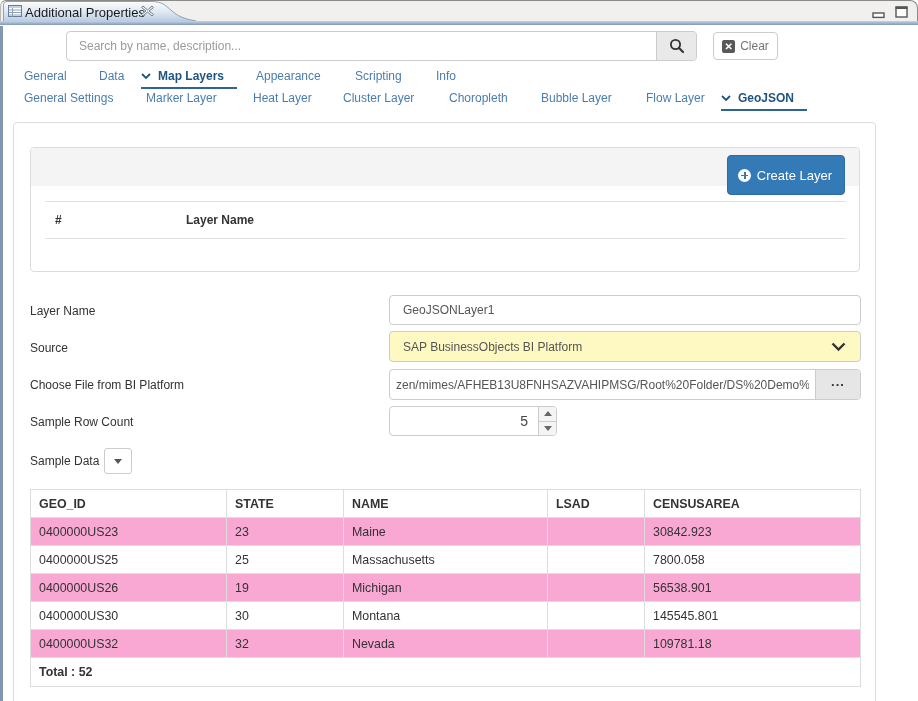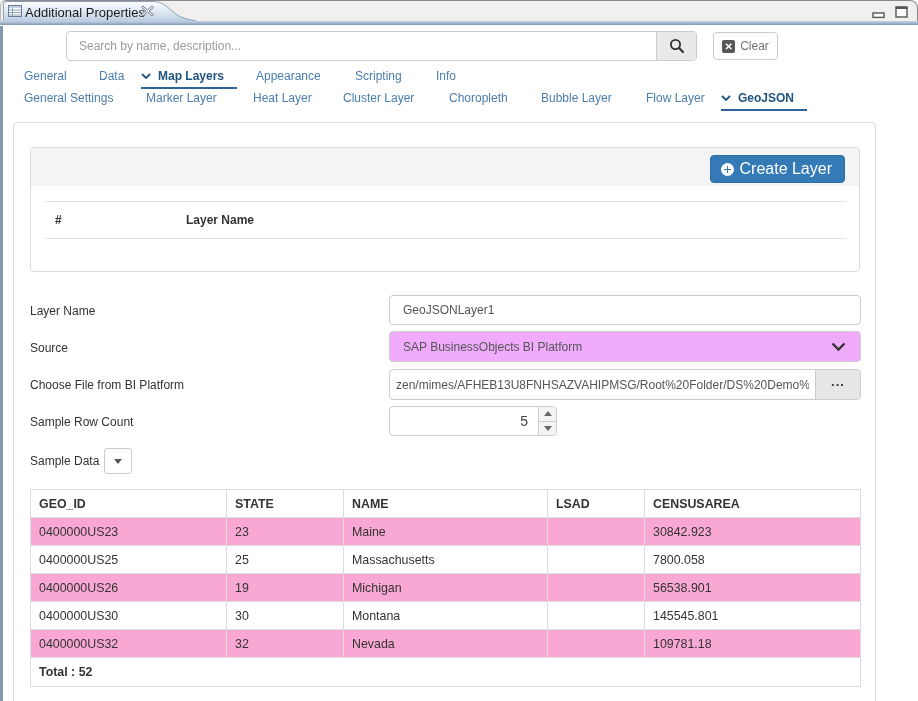--- a/index.html
+++ b/index.html
@@ -85,23 +85,23 @@
   
   #layer-box {
     position:absolute; left:30px; top:147px; width:830px; height:125px;
     border:1px solid #dcdcdc; border-radius:4px; background:#ffffff;
   }
   #layer-toolbar {
     height:38px; background:#f4f4f4; border-radius:3px 3px 0 0;
     position:relative;
   }
   #create-layer-btn {
-    position:absolute; right:14px; top:7px; height:28px;
+    position:absolute; right:14px; top:7px; height:40px;
     background:#337ab7; border:1px solid #2e6da4; border-radius:4px;
-    color:#ffffff; font-size:16px; display:flex; align-items:center;
+    color:#ffffff; font-size:13px; display:flex; align-items:center;
     padding:0 12px 0 10px; gap:6px; cursor:pointer;
   }
   .plus-ico {
     width:13px; height:13px; background:#ffffff; border-radius:50%;
     position:relative; display:inline-block;
   }
   .plus-ico::before, .plus-ico::after {
     content:""; position:absolute; background:#337ab7;
   }
   .plus-ico::before { left:6px; top:3px; width:1.8px; height:7px; }
@@ -119,21 +119,21 @@
     white-space:nowrap;
   }
   .fctl { position:absolute; left:389px; }
   .tinput {
     width:472px; height:30px; border:1px solid #cccccc; border-radius:4px;
     background:#fff; font-family:"Liberation Sans", sans-serif;
     font-size:12px; color:#555; padding:0 13px; outline:none;
   }
   #source-select {
     width:472px; height:31px; border:1px solid #cccccc; border-radius:4px;
-    background:#f0abfc; display:flex; align-items:center;
+    background:#fef9c3; display:flex; align-items:center;
     font-size:12px; color:#555; padding:0 13px; cursor:pointer;
     position:relative;
   }
   #source-chev { position:absolute; right:14px; top:9px; }
   #file-group {
     width:472px; height:31px; border:1px solid #cccccc; border-radius:4px;
     background:#fff; display:flex; overflow:hidden;
   }
   #file-input {
     flex:1 1 auto; border:none; outline:none; background:transparent;

